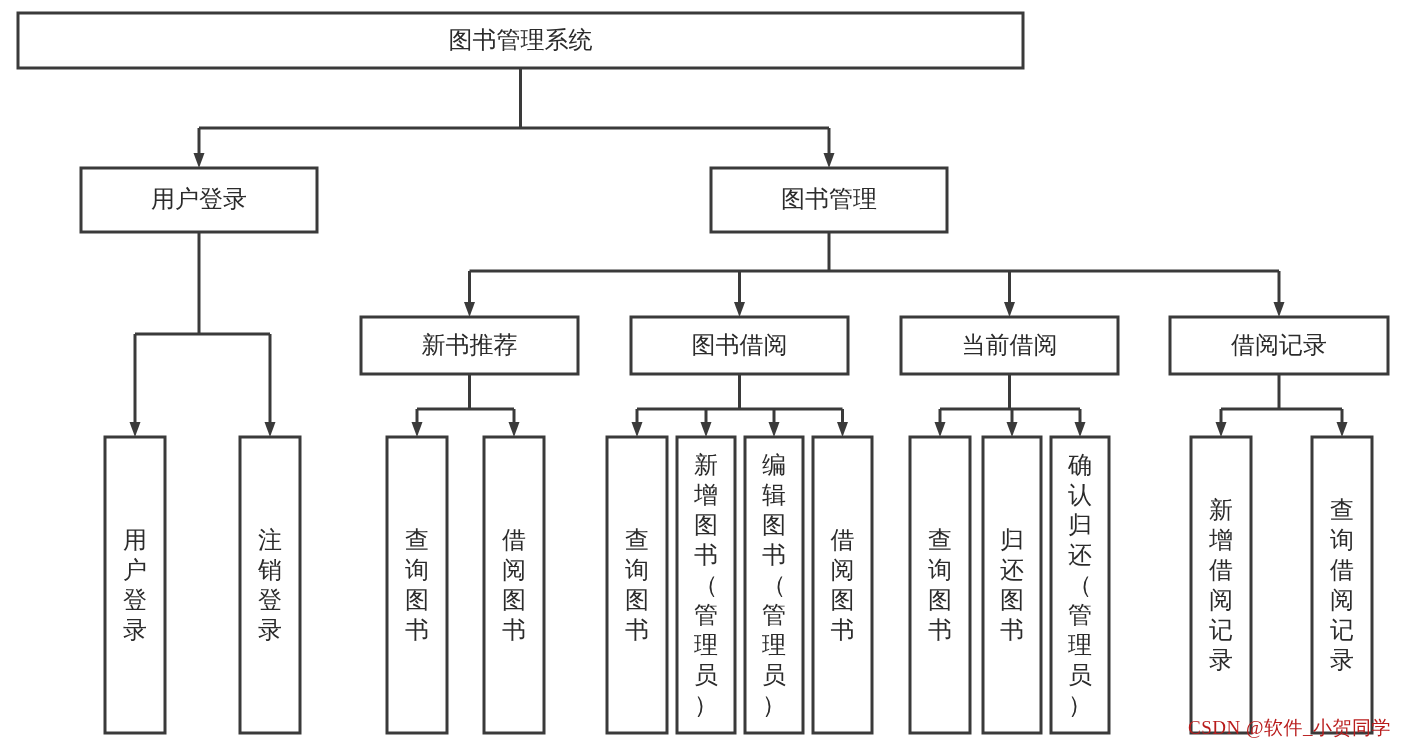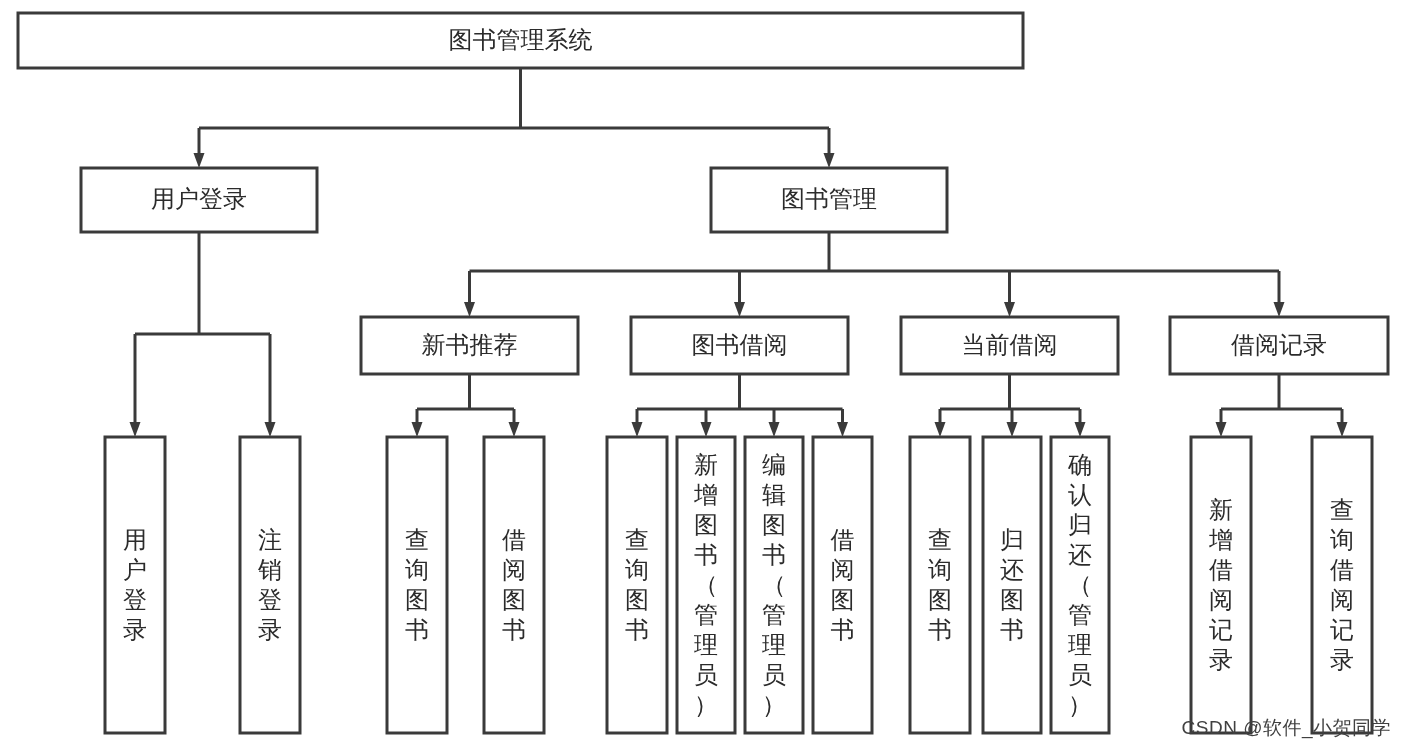--- a/index.html
+++ b/index.html
@@ -52,23 +52,23 @@
   .node-label-v {
     font-family: "Liberation Sans", "DejaVu Sans", sans-serif;
     font-size: 24px;
     fill: #2b2b2b;
     text-anchor: middle;
   }
   .watermark {
     position: absolute;
     right: 14px;
     bottom: 6px;
-    font-family: Liberation Sans, sans-serif;
+    font-family: Liberation Serif, serif;
     font-size: 19px;
-    color: #404040;
+    color: #b91c1c;
     letter-spacing: 0.5px;
     white-space: nowrap;
     user-select: none;
   }
 </style>
 </head>
 <body>
 
 <div id="diagram-root">
   <svg class="diagram" id="diagram-svg" viewBox="0 0 1405 747" xmlns="http://www.w3.org/2000/svg">

